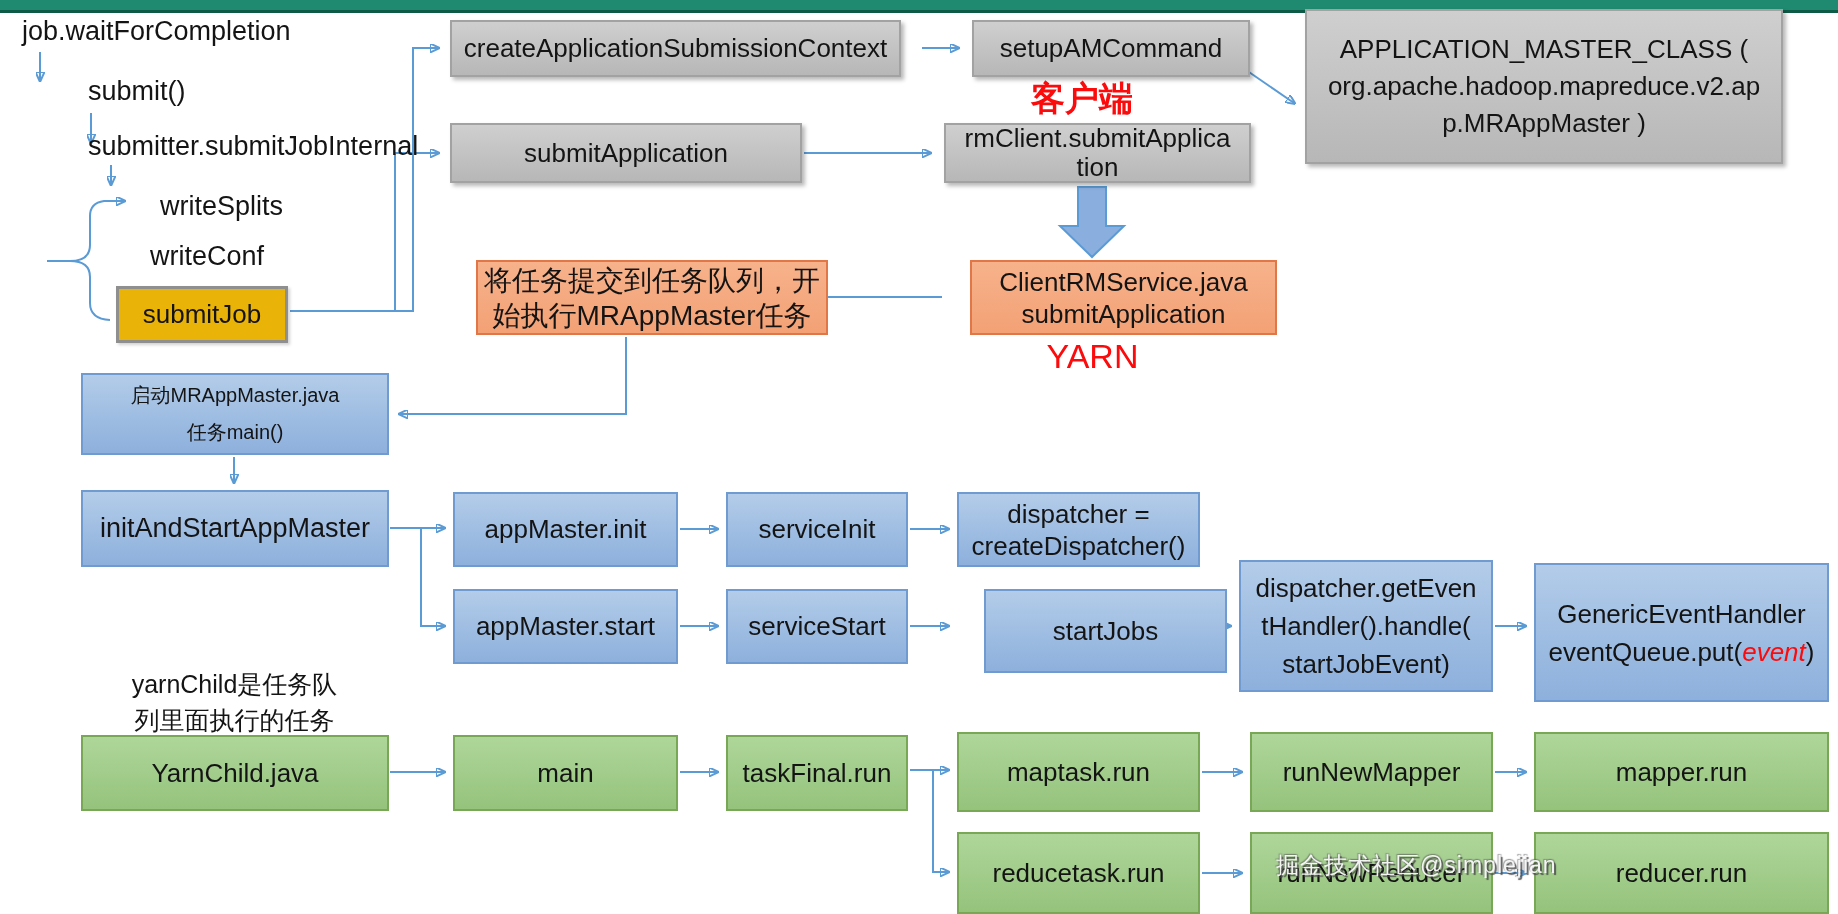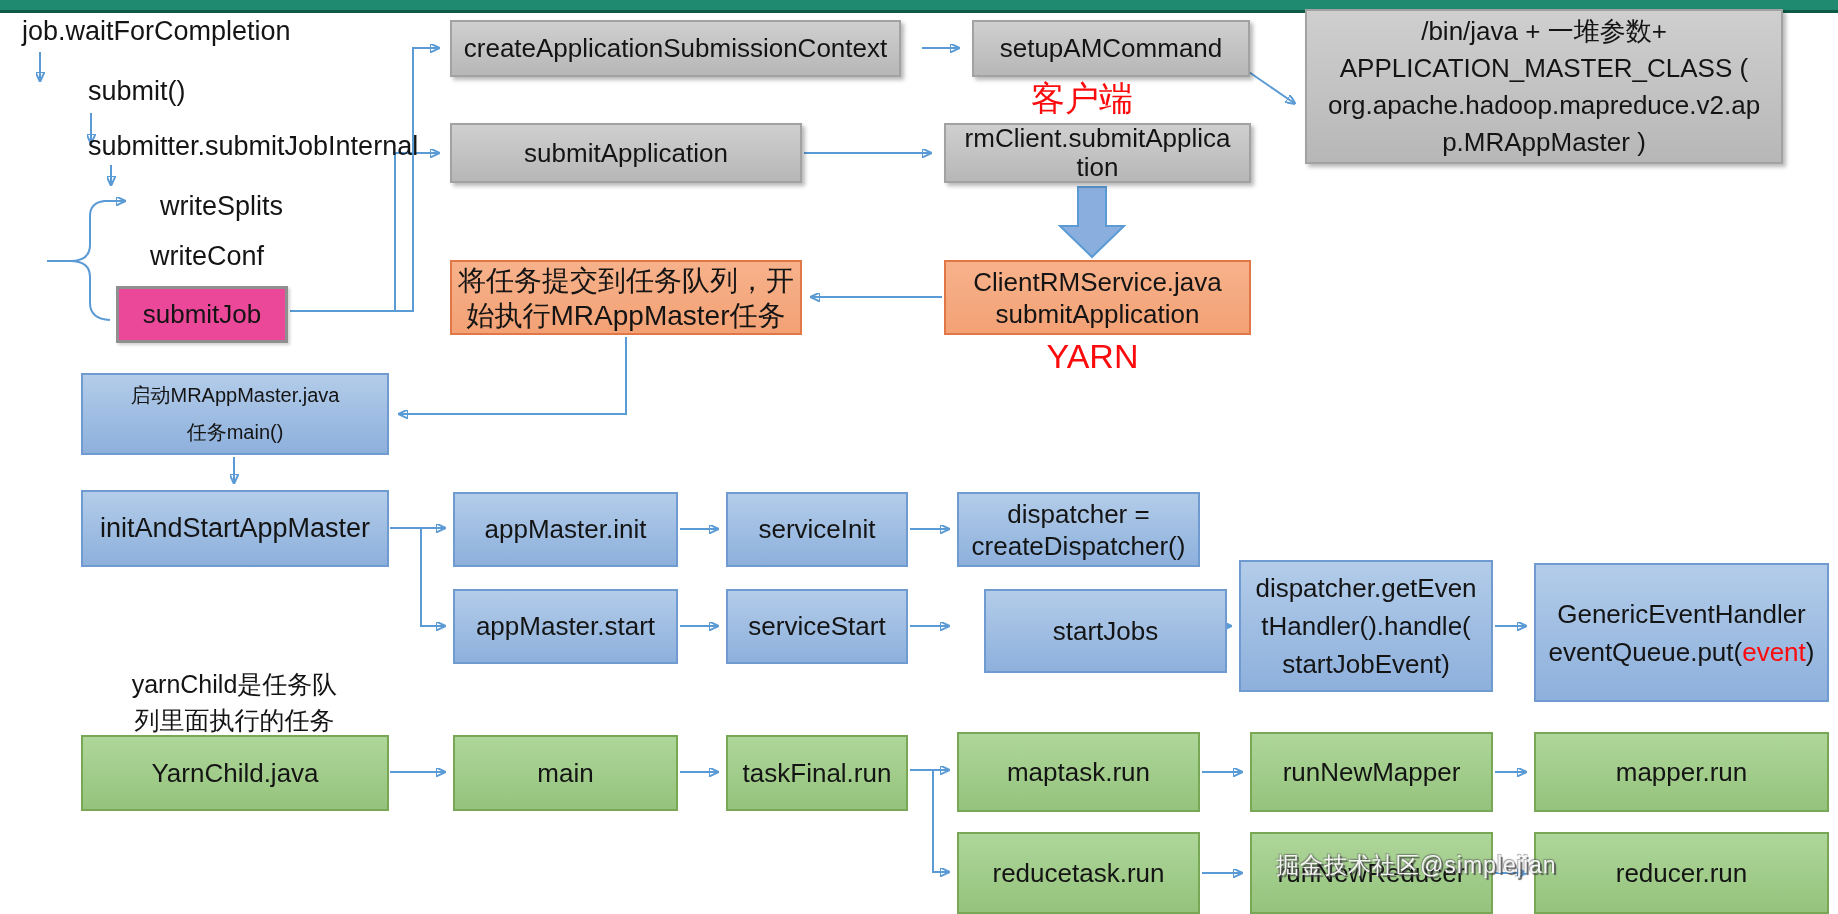--- a/index.html
+++ b/index.html
@@ -12,28 +12,28 @@
     background:#1f8a70;border-bottom:3px solid #0d5a47;}
   .wires{position:absolute;left:0;top:0;z-index:1;}
   .wires path{fill:none;stroke:#5b9bd5;stroke-width:2px;}
   .box{position:absolute;z-index:2;box-sizing:border-box;
     display:flex;flex-direction:column;align-items:center;justify-content:center;
     text-align:center;font-size:26px;line-height:31px;color:#141414;}
   .gray{background:linear-gradient(180deg,#cfcfcf,#b7b7b7);border:2px solid #a2a2a2;
     box-shadow:3px 3px 4px rgba(0,0,0,.28);}
   .blue{background:linear-gradient(180deg,#b3cce9,#8db0dc);border:2px solid #6f9bd1;}
   .green{background:linear-gradient(180deg,#aed69a,#95c37c);border:2px solid #78a856;}
-  .orange{background:linear-gradient(180deg,#f7b28b,#f3a175);border:2px solid #e17747;}
-  .white{background:#ec4899;border:3px solid #8f8f8f;box-shadow:2px 2px 3px rgba(0,0,0,.18);}
+  .orange{background:linear-gradient(180deg,#f7b28b,#f3a175);border:2px solid #e17747;margin-left:26px;}
+  .white{background:#eab308;border:3px solid #8f8f8f;box-shadow:2px 2px 3px rgba(0,0,0,.18);}
   .flowtext{position:absolute;z-index:2;font-size:27px;white-space:nowrap;color:#141414;}
   .redlabel{position:absolute;z-index:3;font-size:34px;color:#fb0b0c;
     display:flex;align-items:center;justify-content:center;white-space:nowrap;}
   .note{position:absolute;z-index:2;font-size:25px;line-height:36px;text-align:center;color:#141414;}
   .cn{letter-spacing:0px;}
-  .hl{color:#fb0b0c;}
+  .hl{color:#fb0b0c;font-style:italic;}
   .watermark{position:absolute;z-index:6;font-size:23px;white-space:nowrap;
     color:rgba(250,250,250,.95);letter-spacing:1px;
     text-shadow:2px 2px 1px rgba(70,70,70,.85),-1px -1px 1px rgba(95,95,95,.55),1px -1px 1px rgba(95,95,95,.4);}
 </style>
 </head>
 <body>
 
 <div class="stage">
 
   <div class="topbar"></div>
@@ -95,26 +95,25 @@
     <span>submitJob</span>
   </div>
 
   <div class="box gray" style="left:450px;top:20px;width:451px;height:57px">
     <span>createApplicationSubmissionContext</span>
   </div>
   <div class="box gray" style="left:972px;top:20px;width:278px;height:57px">
     <span>setupAMCommand</span>
   </div>
   <div class="box gray" style="left:1305px;top:9px;width:478px;height:155px;line-height:37px">
-    <span class="cn">/bin/java + 一堆参数+</span>
     <span>APPLICATION_MASTER_CLASS (</span>
     <span>org.apache.hadoop.mapreduce.v2.ap</span>
     <span>p.MRAppMaster )</span>
   </div>
-  <div class="redlabel cn" style="left:1022px;top:80px;width:120px;height:38px;font-weight:400">客户端</div>
+  <div class="redlabel cn" style="left:1022px;top:80px;width:120px;height:38px;font-weight:700">客户端</div>
   <div class="box gray" style="left:450px;top:123px;width:352px;height:60px">
     <span>submitApplication</span>
   </div>
   <div class="box gray" style="left:944px;top:123px;width:307px;height:60px;line-height:29px">
     <span>rmClient.submitApplica</span>
     <span>tion</span>
   </div>
 
   <div class="box orange cn" style="left:450px;top:260px;width:352px;height:75px;font-size:28px;line-height:35px">
     <span>将任务提交到任务队列，开</span>

